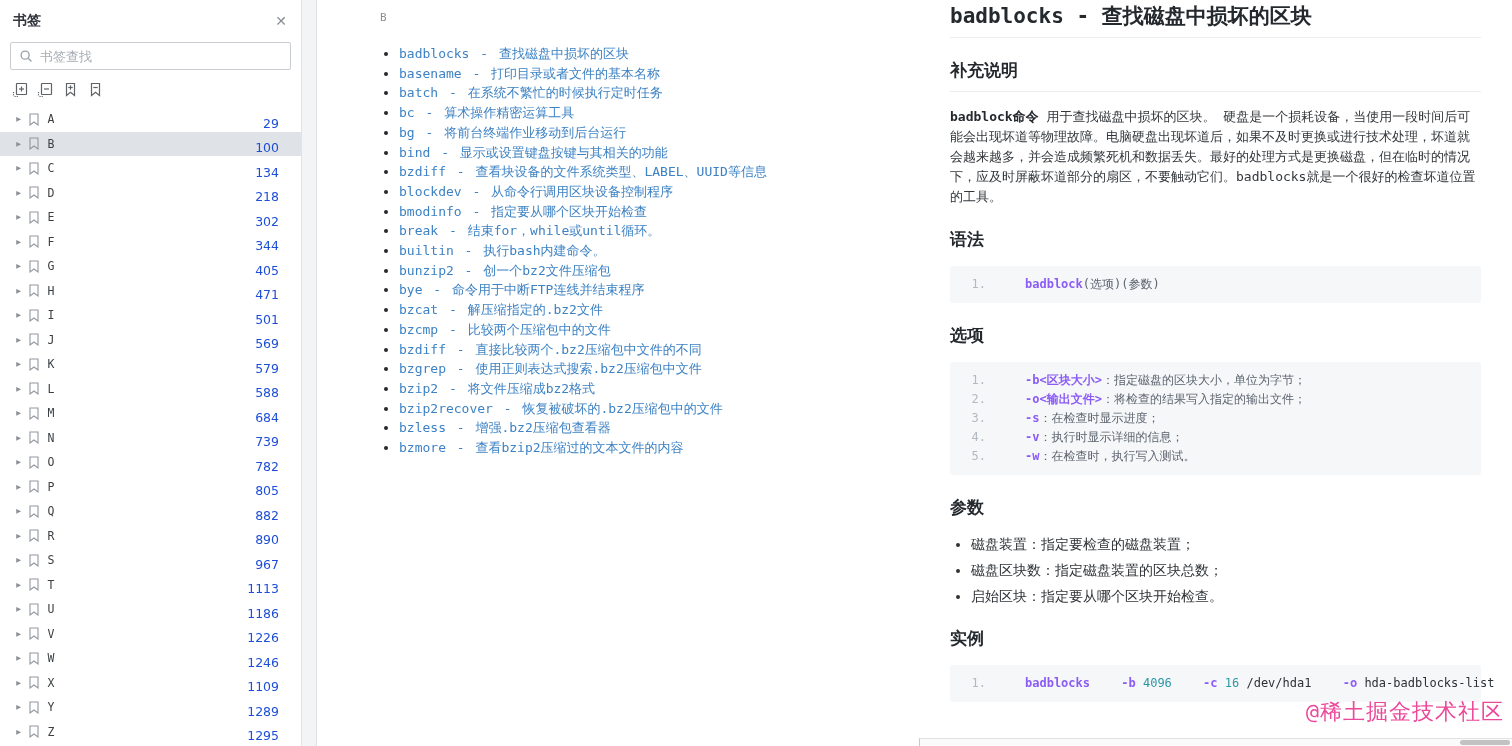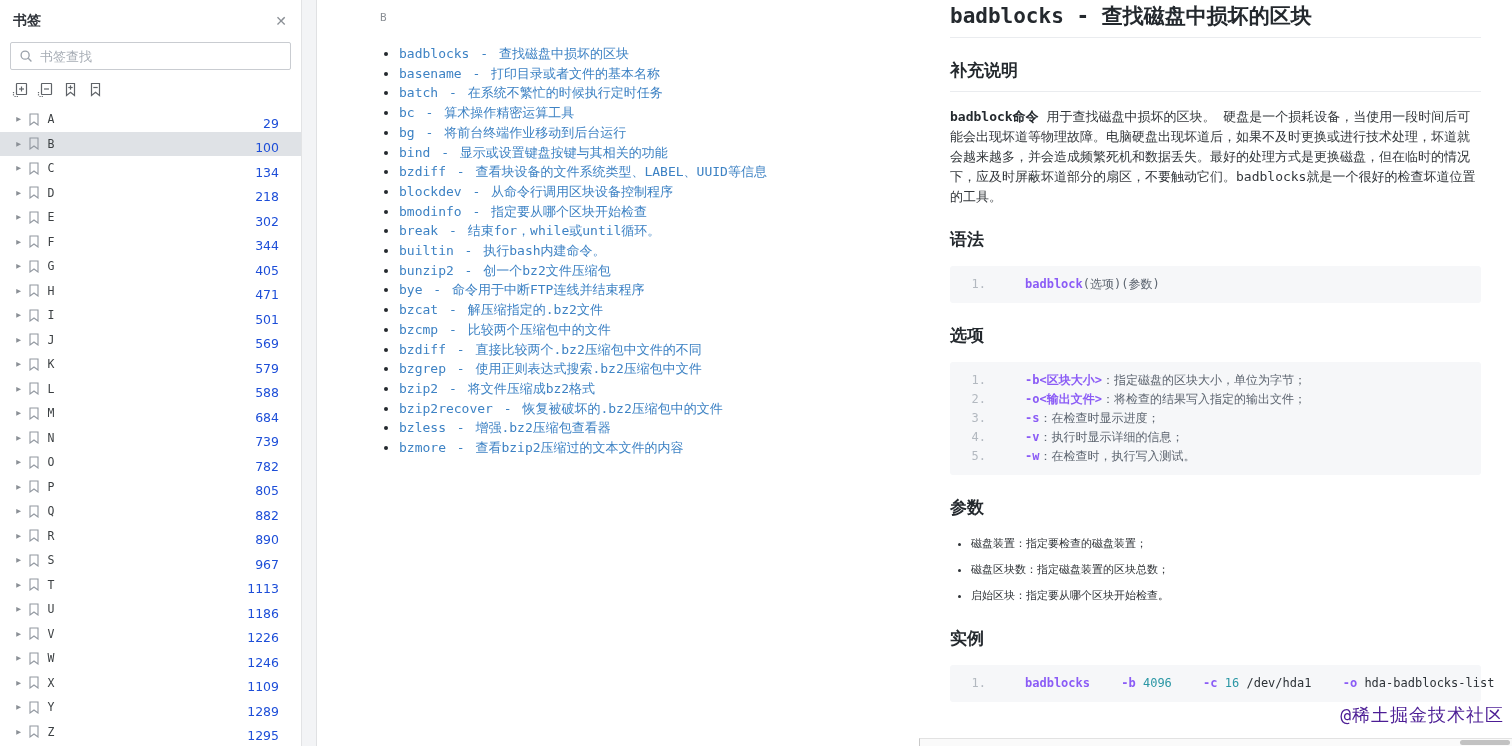--- a/index.html
+++ b/index.html
@@ -55,22 +55,22 @@
   .lead { font-weight:700; color:#24292e; }
   pre.codeblock { background:#f6f7f9; border-radius:3px; padding:9px 0; margin:15px 0; }
   .cline { display:flex; font-size:12px; line-height:19px;
     font-family:"DejaVu Sans Mono","Liberation Mono",monospace; white-space:pre; }
   .cline .ln { width:36px; text-align:right; color:#b3b9c0; margin-right:15px; flex:none; }
   .tok-kw { font-weight:700; color:#8b5cf6;margin-left:24px; }
   .tok-num { color:#2b97a5; }
   .tok-plain { color:#2c3136; }
   .tok-muted { color:#5d6570; }
   ul.params { margin:15px 0 15px 21px; padding:0; }
-  ul.params li { font-size:11px; line-height:20px; color:#2f3337; margin-bottom:6px; }
-  .watermark { position:absolute; right:8px; bottom:19px; color:#4c1d95; font-size:18px;
+  ul.params li { font-size:14px; line-height:20px; color:#2f3337; margin-bottom:6px; }
+  .watermark { position:absolute; right:8px; bottom:19px; color:#ec4899; font-size:22px;
     letter-spacing:1px; }
   .hscroll { position:absolute; left:0; right:0; bottom:0; height:8px; background:#fafafa;
     border-top:1px solid #e2e2e2; border-left:1px solid #c9c9c9; }
   .hthumb { position:absolute; right:2px; top:1px; height:5px; width:50px;
     background:#c2c2c2; border-radius:3px; cursor:pointer; }
 </style>
 </head>
 <body>
 
 <div class="app">

